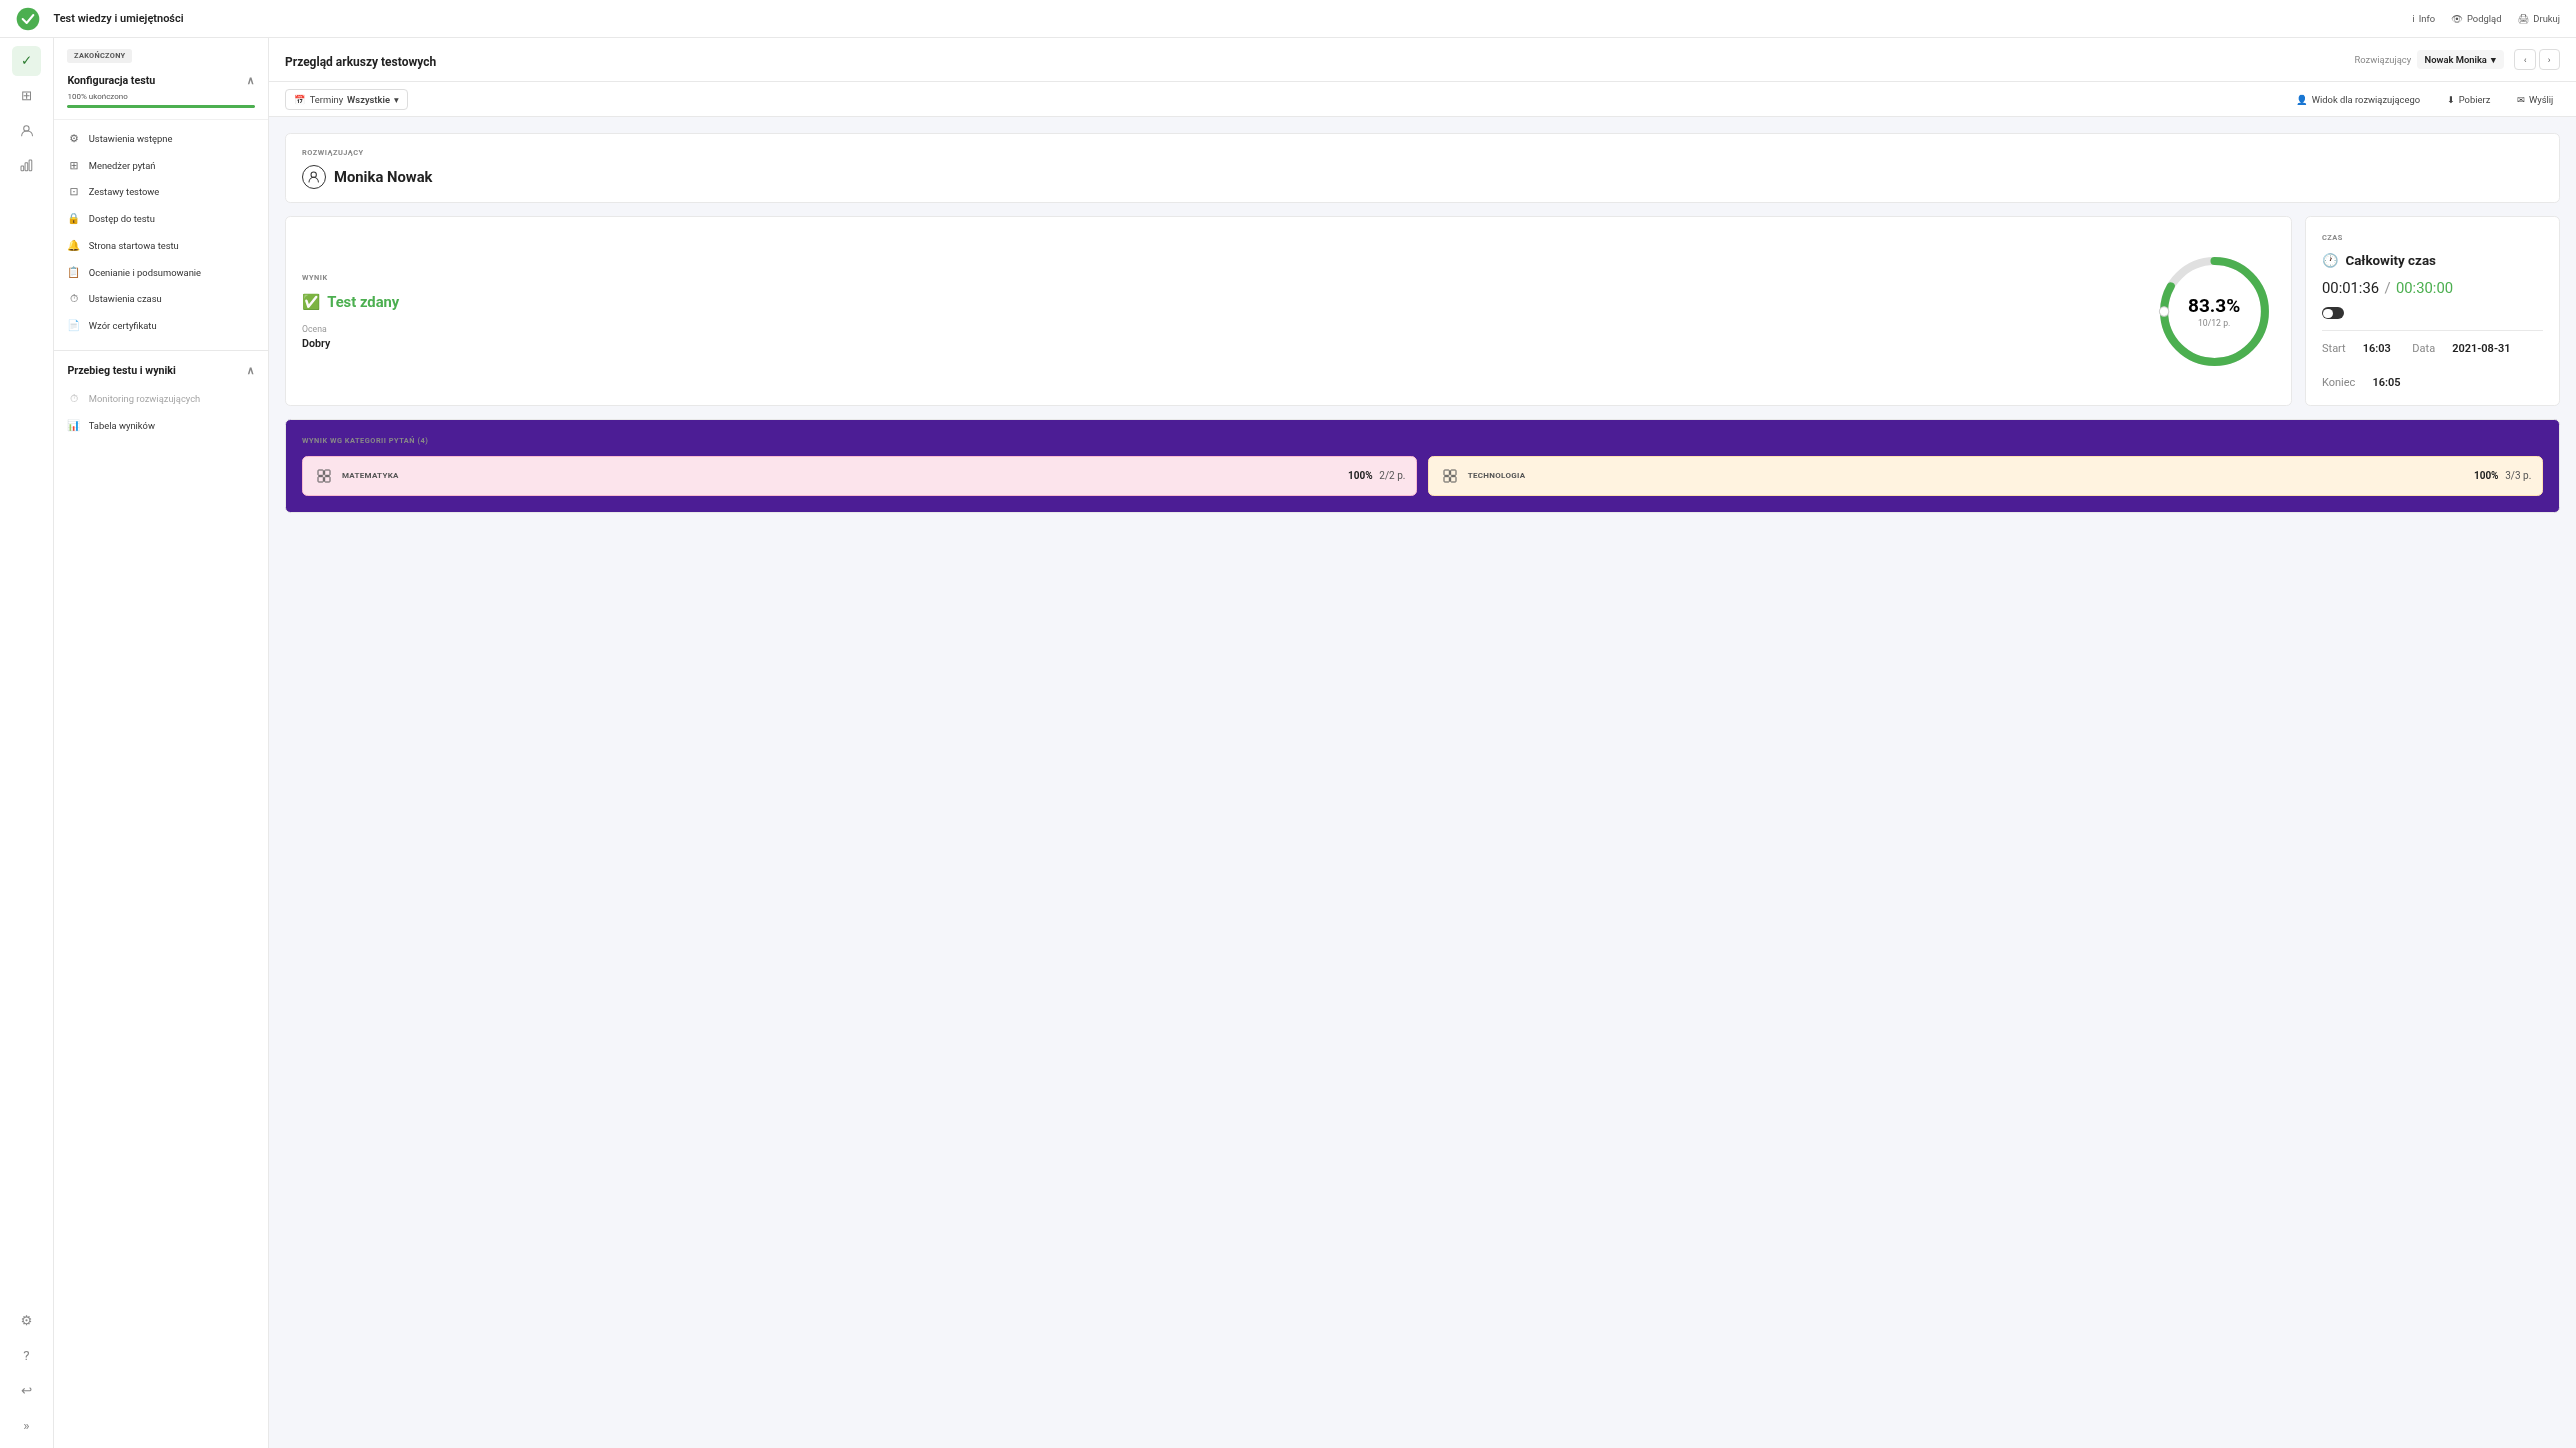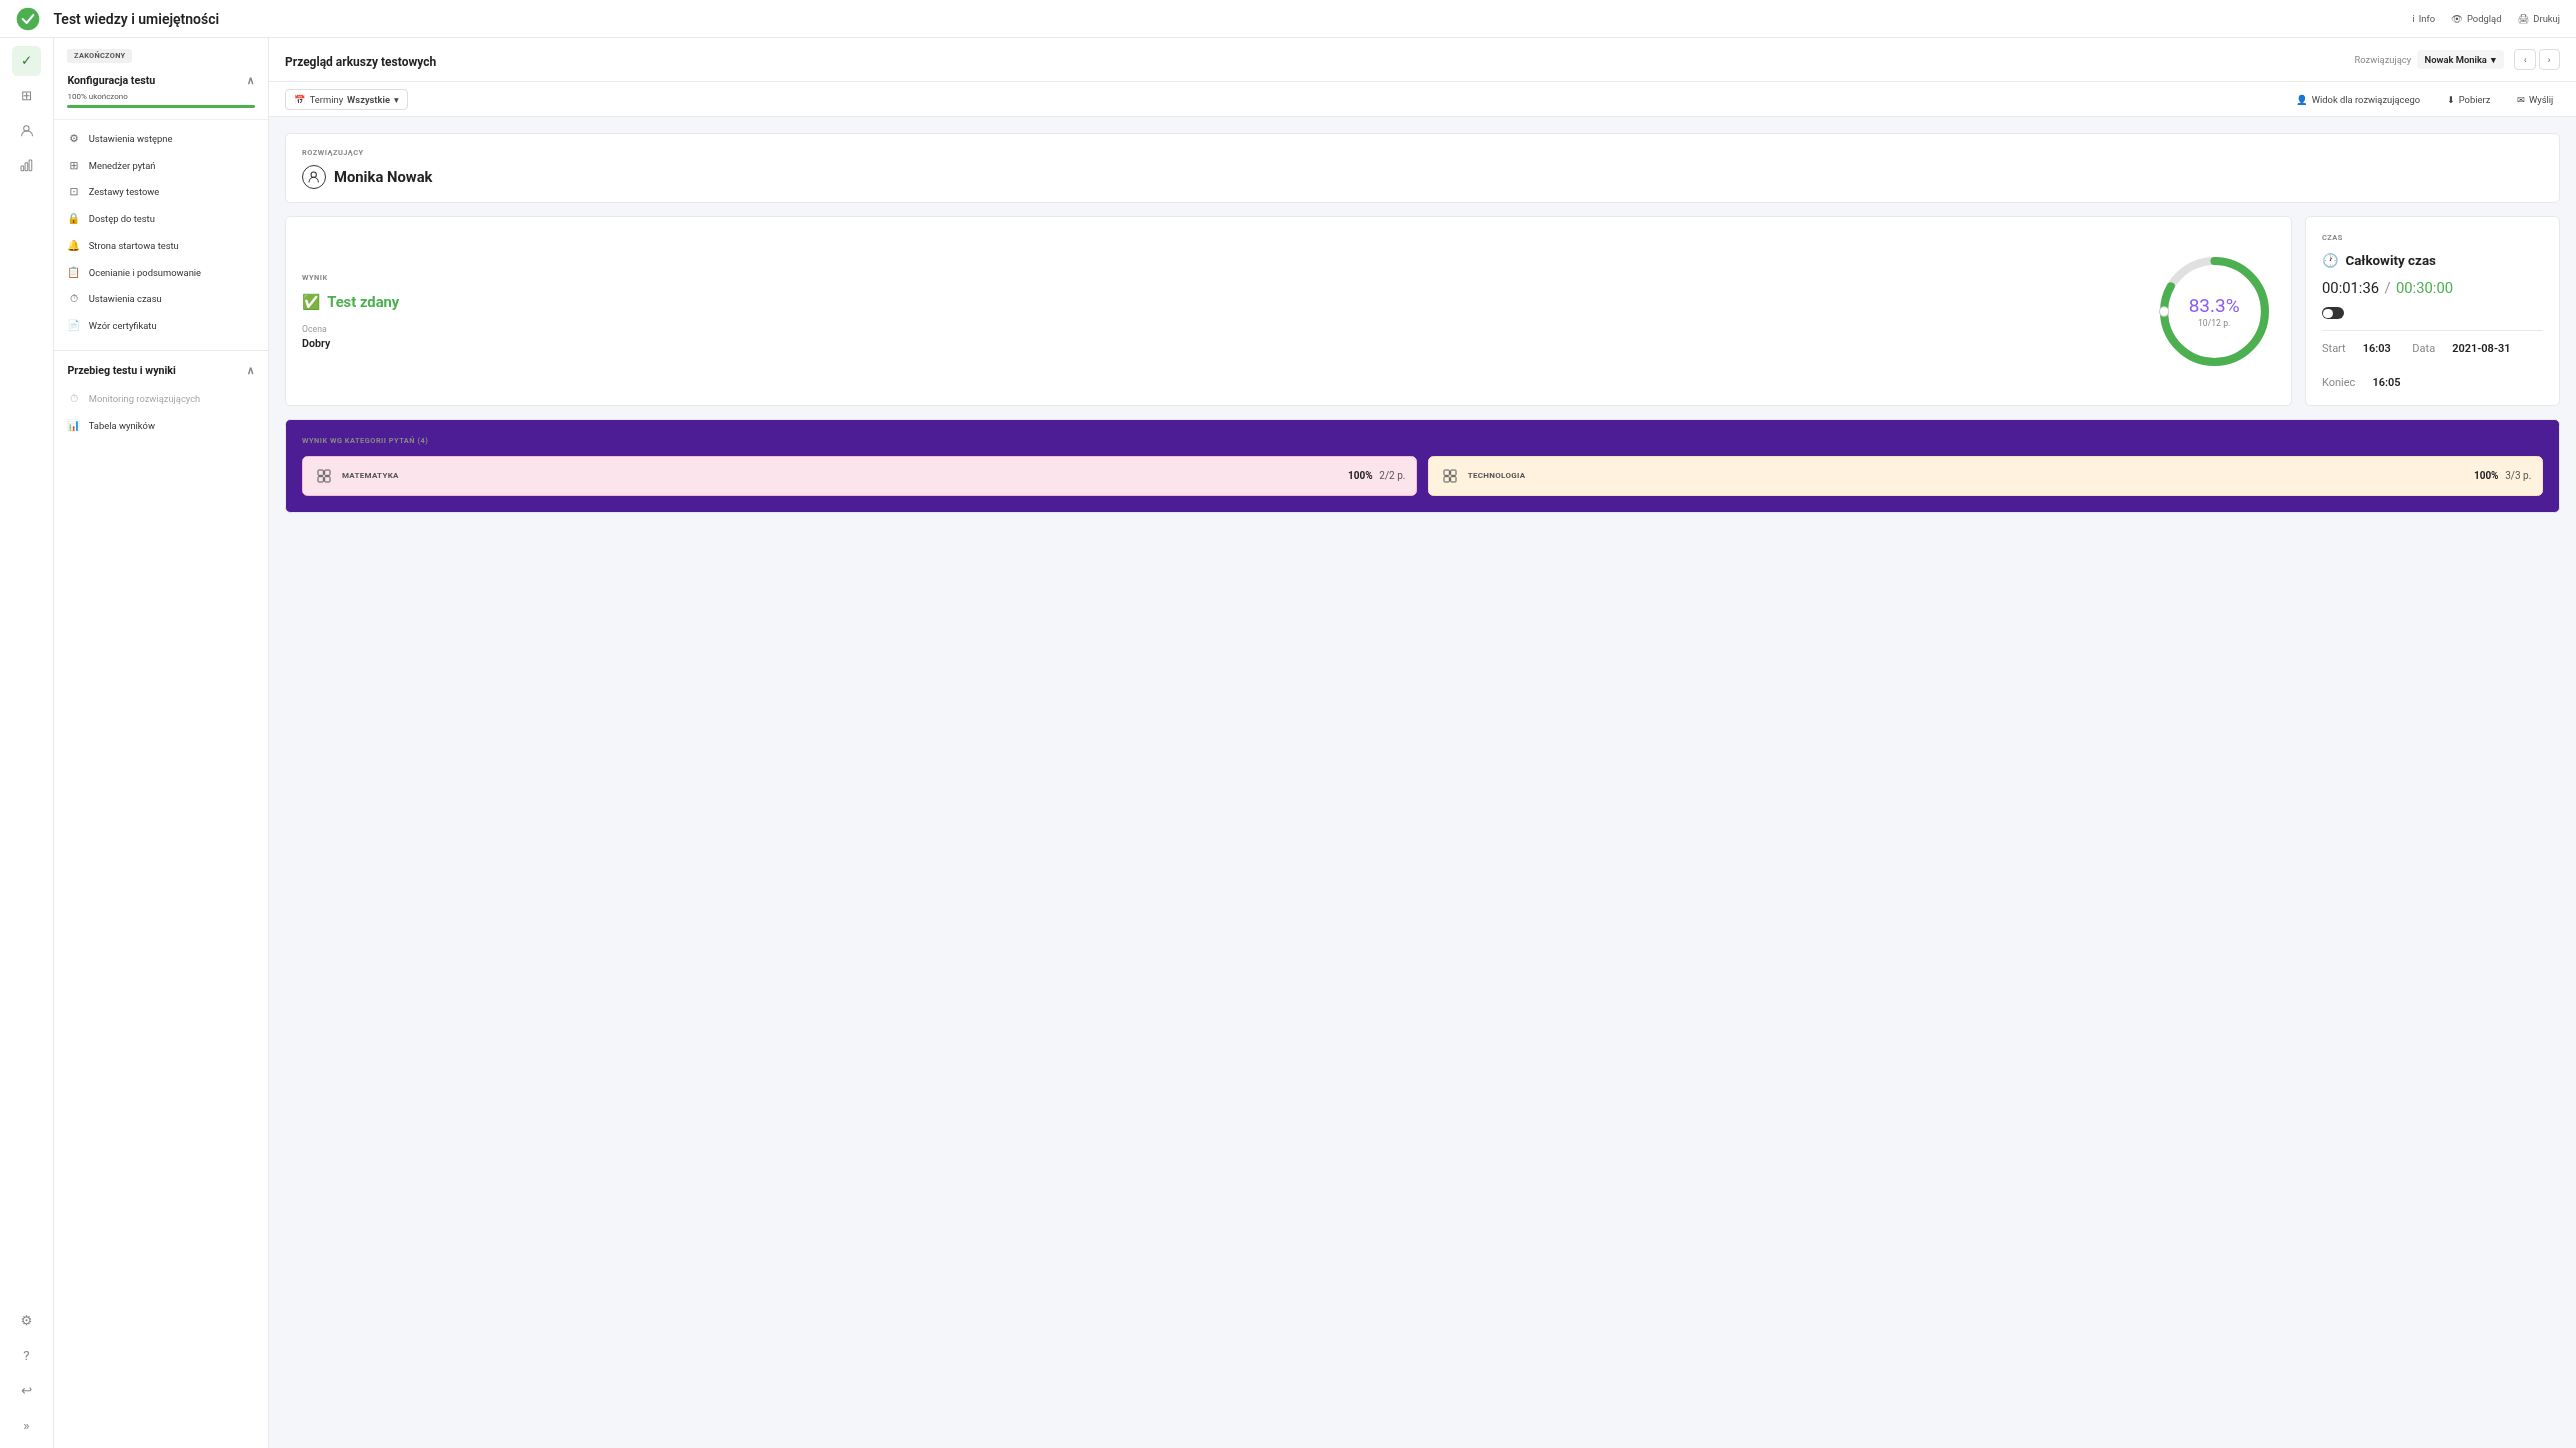--- a/index.html
+++ b/index.html
@@ -22,21 +22,21 @@
       padding: 0 16px;
       height: 38px;
       flex-shrink: 0;
     }
     .top-header-logo {
       width: 24px;
       height: 24px;
       margin-right: 13.4px;
     }
     .top-header-title {
-      font-size: 14px;
+      font-size: 11px;
       font-weight: 600;
       color: #222;
       flex: 1;
     }
     .top-header-actions {
       display: flex;
       gap: 16px;
       align-items: center;
     }
     .top-header-action {
@@ -372,22 +372,22 @@
     }
     .circle-chart-center {
       position: absolute;
       top: 50%;
       left: 50%;
       transform: translate(-50%, -50%);
       text-align: center;
     }
     .circle-percent {
       font-size: 19px;
-      font-weight: 400;
-      color: #8b5cf6;
+      font-weight: 700;
+      color: #000000;
       display: block;
     }
     .circle-points {
       font-size: 8.7px;
       color: #888;
     }
 
     
     .czas-card {
       background: #fff;

